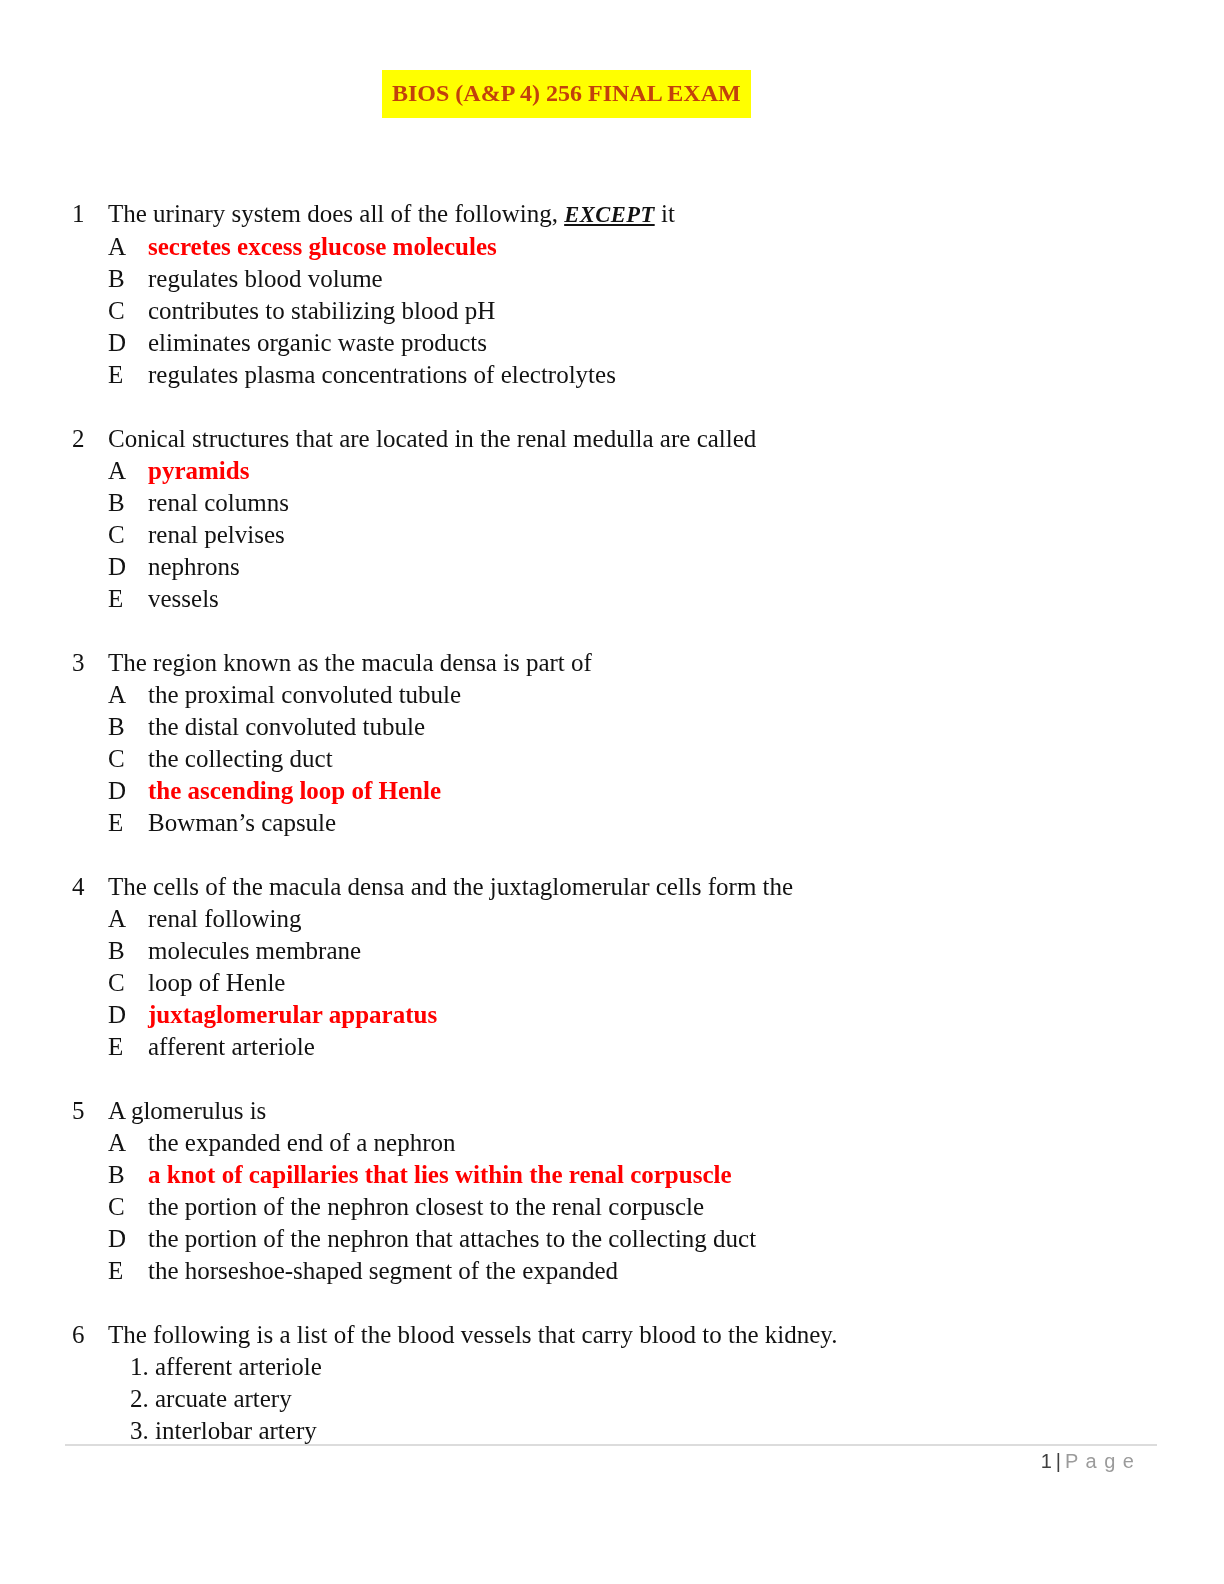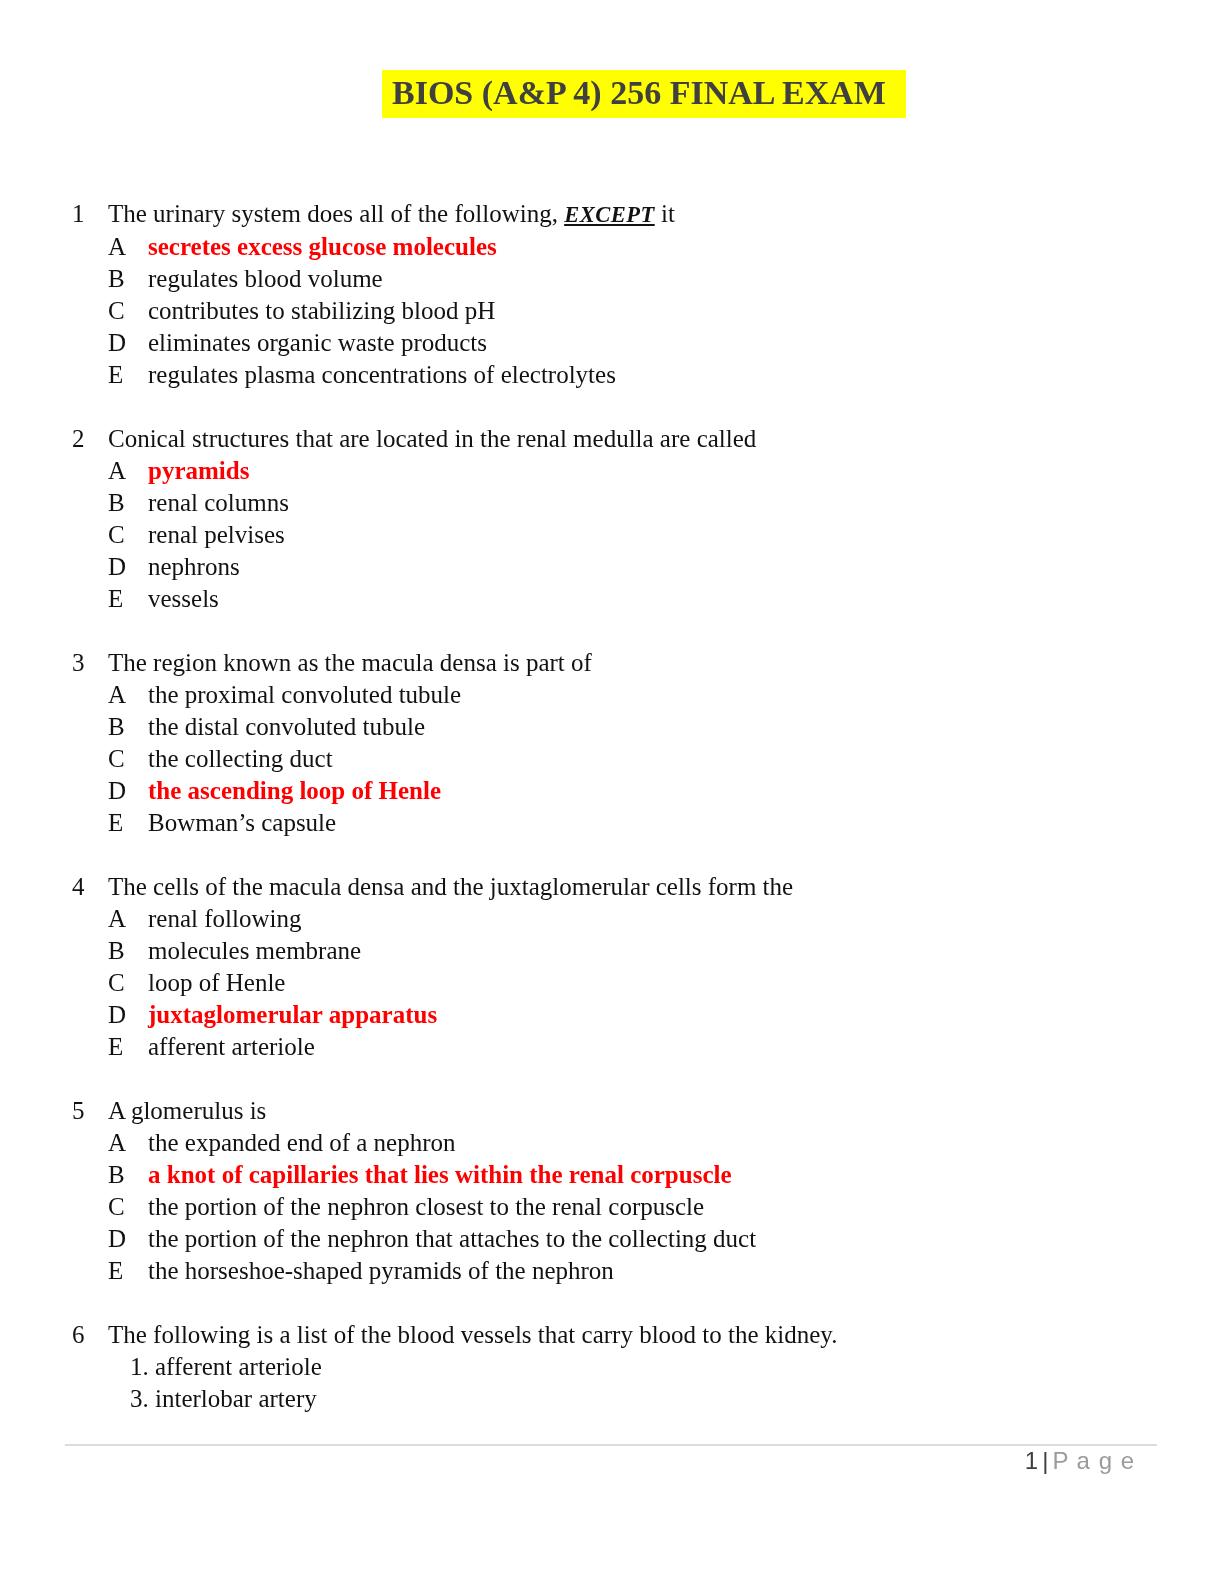--- a/index.html
+++ b/index.html
@@ -16,26 +16,26 @@
     overflow: hidden;
   }
   .title-wrap {
     position: absolute;
     top: 70px;
     left: 382px;
   }
   .exam-title {
     display: inline-block;
     margin: 0;
-    padding: 3px 20px 5px 10px;
+    padding: 3px 10px 5px 10px;
     background: var(--highlight-color, #ffff00);
-    font-size: 34px;
+    font-size: 24px;
     line-height: 40px;
     font-weight: bold;
-    color: #404040;
+    color: #c2410c;
     white-space: nowrap;
   }
   .questions {
     position: absolute;
     top: 198px;
     left: 72px;
     right: 60px;
   }
   .question { margin-bottom: 32px; }
   .q-row { display: flex; }
@@ -62,21 +62,21 @@
     top: 1444px;
     left: 65px;
     width: 1092px;
     border-top: 2px solid #dcdcdc;
   }
   .page-footer {
     position: absolute;
     top: 1448px;
     right: 89px;
     font-family: "Liberation Sans", sans-serif;
-    font-size: 24px;
+    font-size: 20px;
     line-height: 26px;
     color: #9b9b9b;
   }
   .page-footer .page-num { color: #3f3f3f; }
   .page-footer .separator { color: #3f3f3f; padding: 0 4px; }
   .page-footer .page-label { letter-spacing: 1px; }
 </style>
 </head>
 <body>
 
@@ -211,30 +211,31 @@
         <div class="opt-row">
           <span class="opt-letter">C</span>
           <span class="opt-text">the portion of the nephron closest to the renal corpuscle</span>
         </div>
         <div class="opt-row">
           <span class="opt-letter">D</span>
           <span class="opt-text">the portion of the nephron that attaches to the collecting duct</span>
         </div>
         <div class="opt-row">
           <span class="opt-letter">E</span>
-          <span class="opt-text">the horseshoe-shaped pyramids of the nephron</span>
+          <span class="opt-text">the horseshoe-shaped segment of the expanded</span>
         </div>
       </div>
 
   <div class="question">
     <div class="q-row">
       <span class="q-num">6</span>
       <span class="q-stem"><span>The following is a list of the blood vessels that carry blood to the kidney.</span></span>
     </div>
   <div class="sub-item">1. afferent arteriole</div>
+        <div class="sub-item">2. arcuate artery</div>
         <div class="sub-item">3. interlobar artery</div>
       </div>
 </div>
 
   <div class="footer-divider"></div>
 
   <div class="page-footer">
     <span class="page-num">1</span><span class="separator">|</span><span class="page-label">P a g e</span>
   </div>
 

